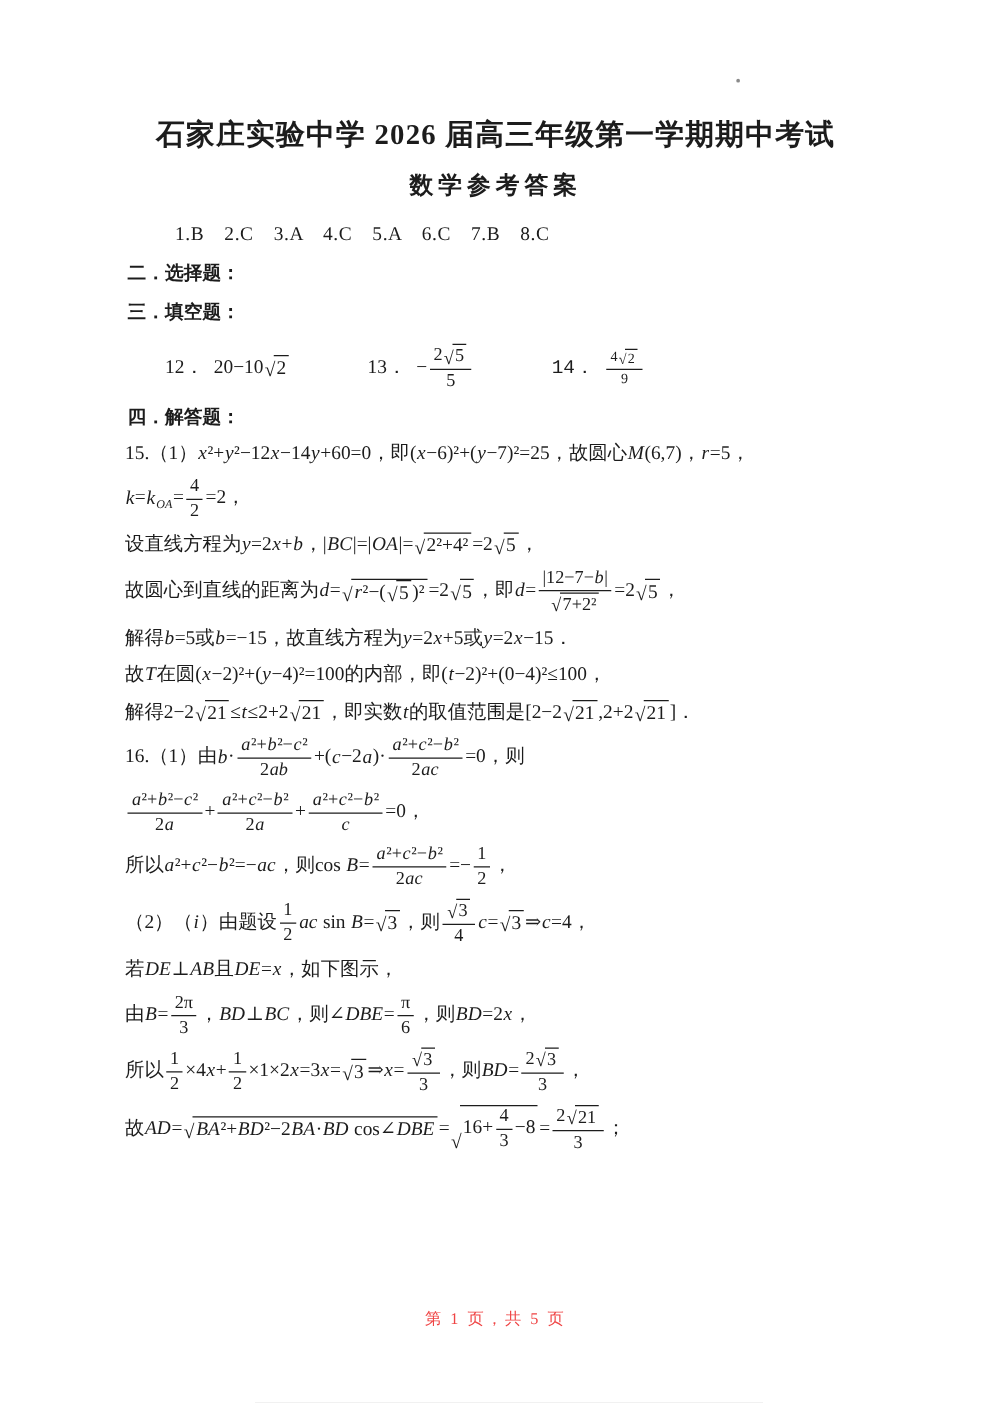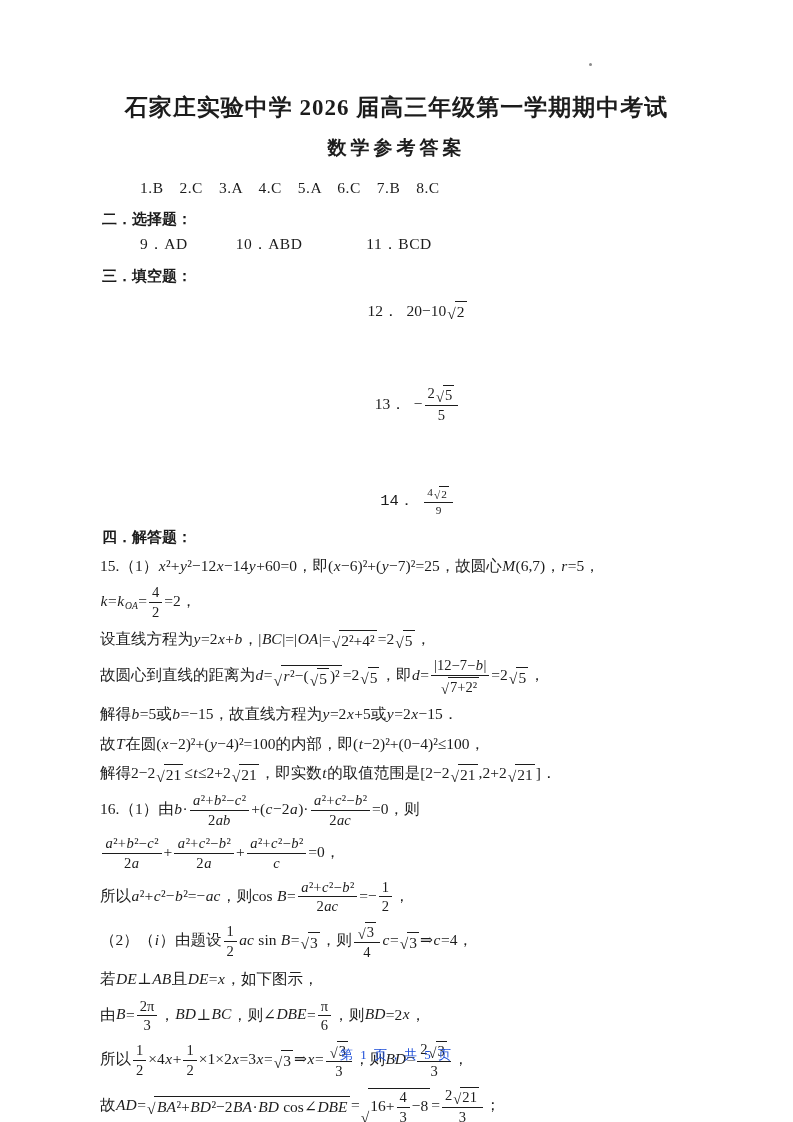--- a/index.html
+++ b/index.html
@@ -6,54 +6,53 @@
   .page{
     position:relative;width:793px;height:1122px;background:#ffffff;
     margin:0 auto;overflow:hidden;color:#1c1c1c;
     font-family:"Liberation Serif","DejaVu Serif",serif;
   }
   .title1{margin:92px 0 0 0;text-align:center;font-size:23px;font-weight:bold;letter-spacing:1px;}
   .title2{margin:12px 0 0 0;text-align:center;font-size:19px;font-weight:bold;letter-spacing:4px;}
   .content{margin:16px 90px 0 100px;font-size:15.5px;line-height:1.45;}
   .heading{font-weight:bold;margin:9px 0 3px 2px;font-family:"Liberation Sans","DejaVu Sans",sans-serif;font-size:15px;}
   .answers{margin:2px 0 3px 40px;letter-spacing:0.5px;}
-  .fillins{display:flex;align-items:center;gap:62px;margin:14px 0 2px 32px;flex-direction:column;}
+  .fillins{display:flex;align-items:center;gap:62px;margin:14px 0 2px 32px;}
   .fill-item{display:inline-flex;align-items:center;white-space:nowrap;}
   .fill-item .fno{margin-right:8px;}
   .fill-item.small{font-size:12px;}
   .fill-item.small .fno{font-size:15.5px;font-family:Liberation Mono, monospace;}
   .mline{margin:7px 0;white-space:nowrap;}
   
   i{font-style:italic;padding:0 0.5px;}
   sub{font-size:0.62em;vertical-align:-0.3em;}
   .fr{display:inline-flex;flex-direction:column;vertical-align:middle;text-align:center;
       margin:0 2px;font-size:0.94em;line-height:1.15;}
   .fr .fn{display:block;border-bottom:1.2px solid #1c1c1c;padding:0 3px 1px 3px;}
   .fr .fd{display:block;padding:1px 3px 0 3px;}
   .sq{display:inline-flex;align-items:stretch;vertical-align:middle;white-space:nowrap;margin:0 1px;}
   .sq .rs{display:flex;align-items:flex-end;margin-right:-1px;line-height:1;}
   .sq .rc{display:inline-block;border-top:1.2px solid #1c1c1c;padding:0 2px 0 2px;line-height:1.25;}
   .vec{position:relative;display:inline-block;margin:0 2px;}
   .vec::after{content:"⇀";position:absolute;left:50%;top:-0.78em;transform:translateX(-50%);
       font-size:0.7em;font-style:normal;font-weight:bold;}
   .footer{position:absolute;left:0;right:0;bottom:58px;text-align:center;font-size:13px;
-      letter-spacing:2px;color:#1d4ed8;}
+      letter-spacing:2px;color:#ef4444;}
   .dot{position:absolute;left:589px;top:63px;width:3px;height:3px;background:#8a8a8a;border-radius:50%;}
 </style>
 </head>
 <body>
 
 <div class="page">
   <div class="dot"></div>
   <h1 class="title1">石家庄实验中学 2026 届高三年级第一学期期中考试</h1>
   <h2 class="title2">数学参考答案</h2>
   <div class="content" id="doc-content">
       <div class="answers">1.B　2.C　3.A　4.C　5.A　6.C　7.B　8.C</div>
       <div class="heading">二．选择题：</div>
-      <div class="answers">9．AD　　　10．ABD　　　　11．BCD</div>
       <div class="heading">三．填空题：</div>
       <div class="fillins">
         <span class="fill-item"><span class="fno">12．</span>20−10<span class="sq">
             <span class="rs">√</span>
             <span class="rc">2</span>
           </span></span>
         <span class="fill-item"><span class="fno">13．</span>−<span class="fr">
             <span class="fn">2<span class="sq">
                 <span class="rs">√</span>
                 <span class="rc">5</span>

